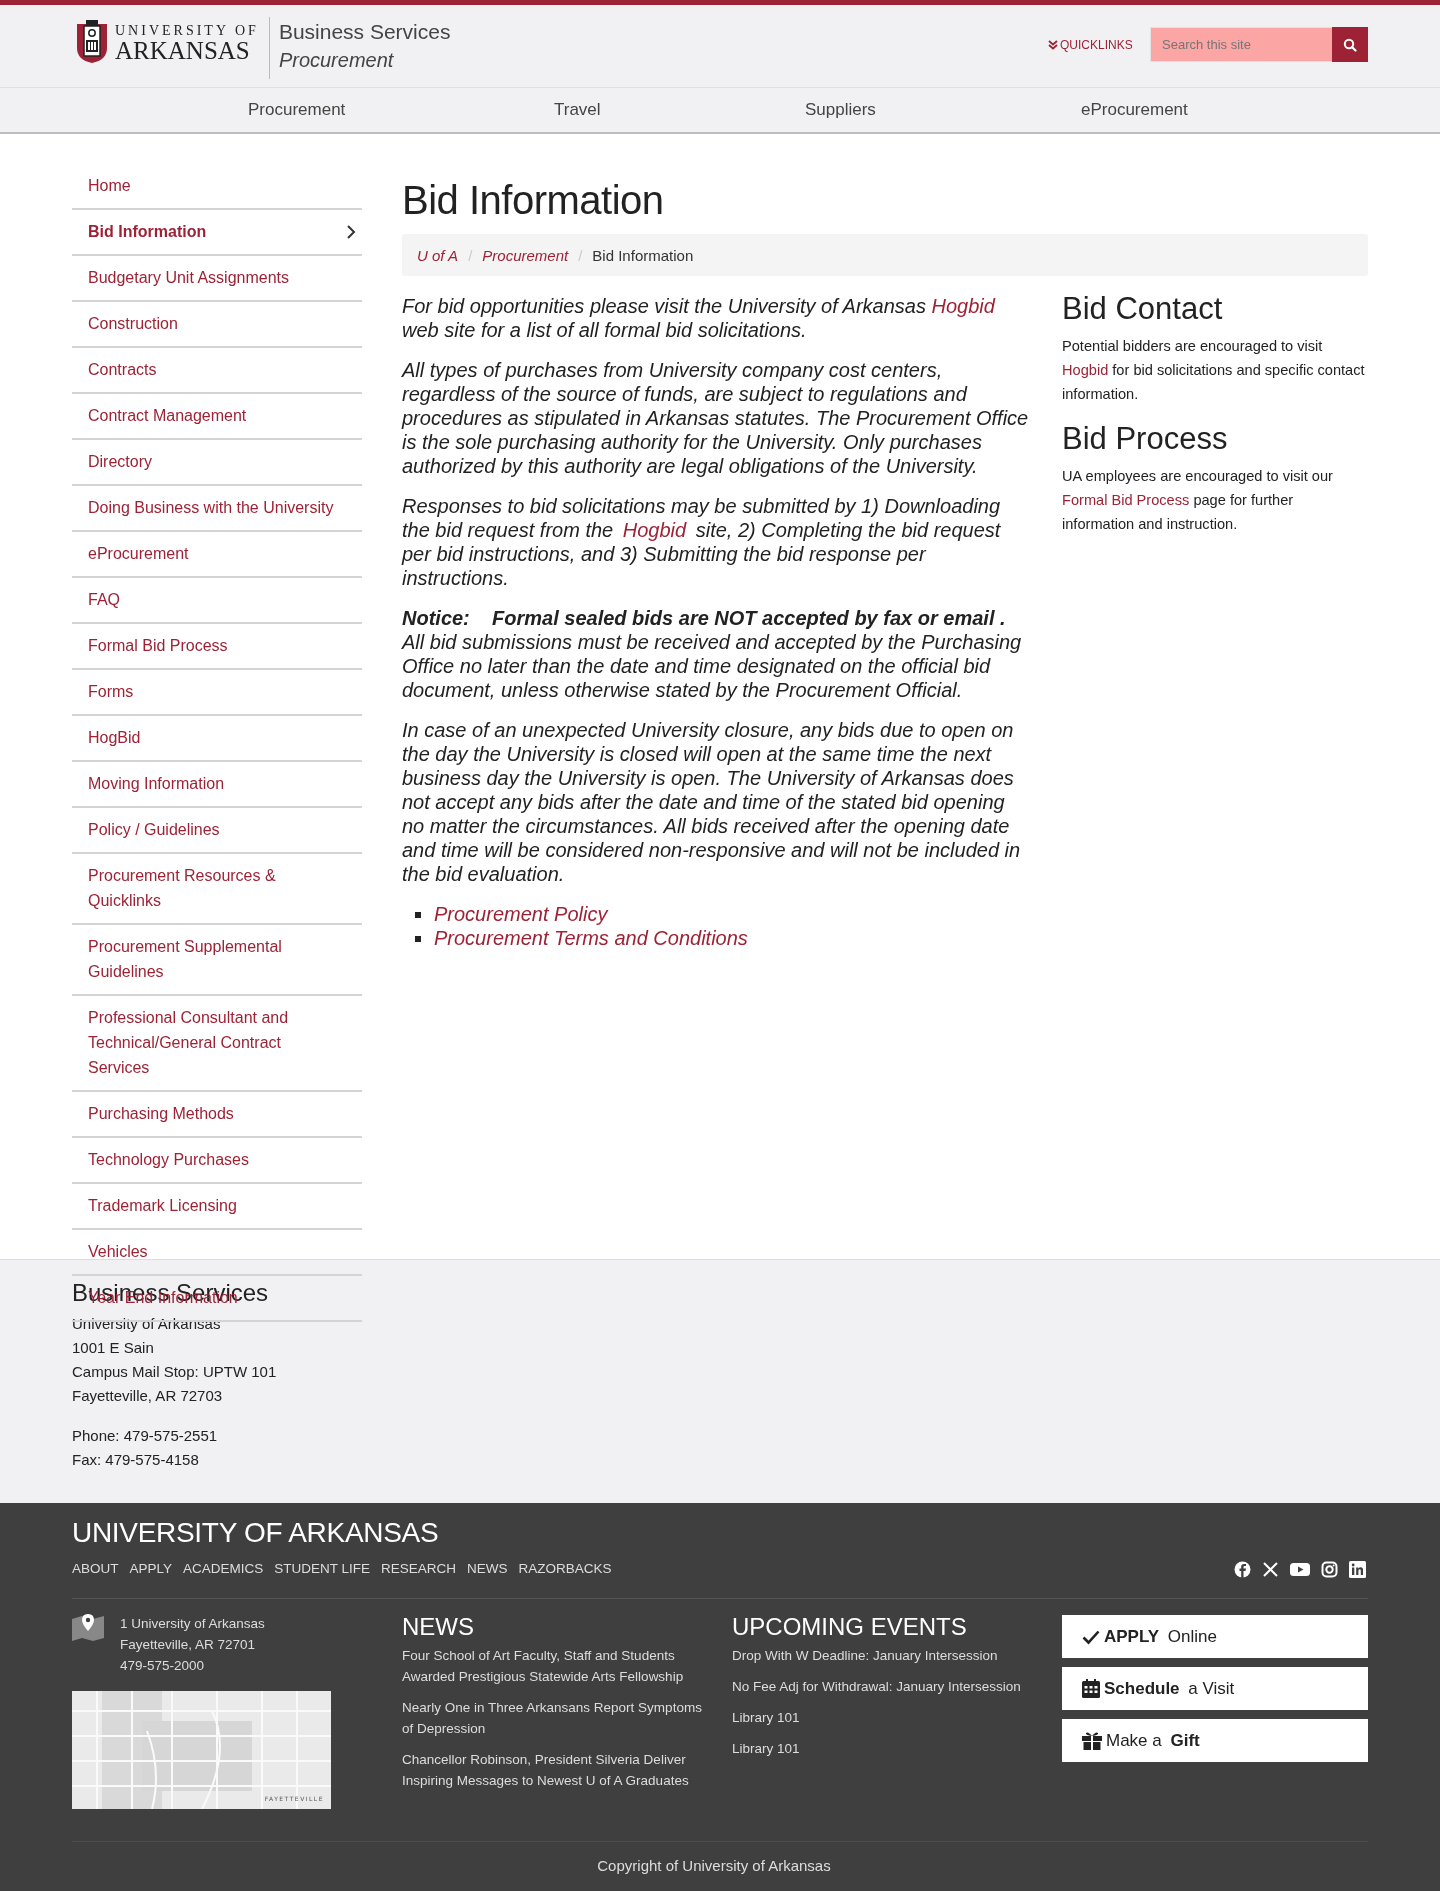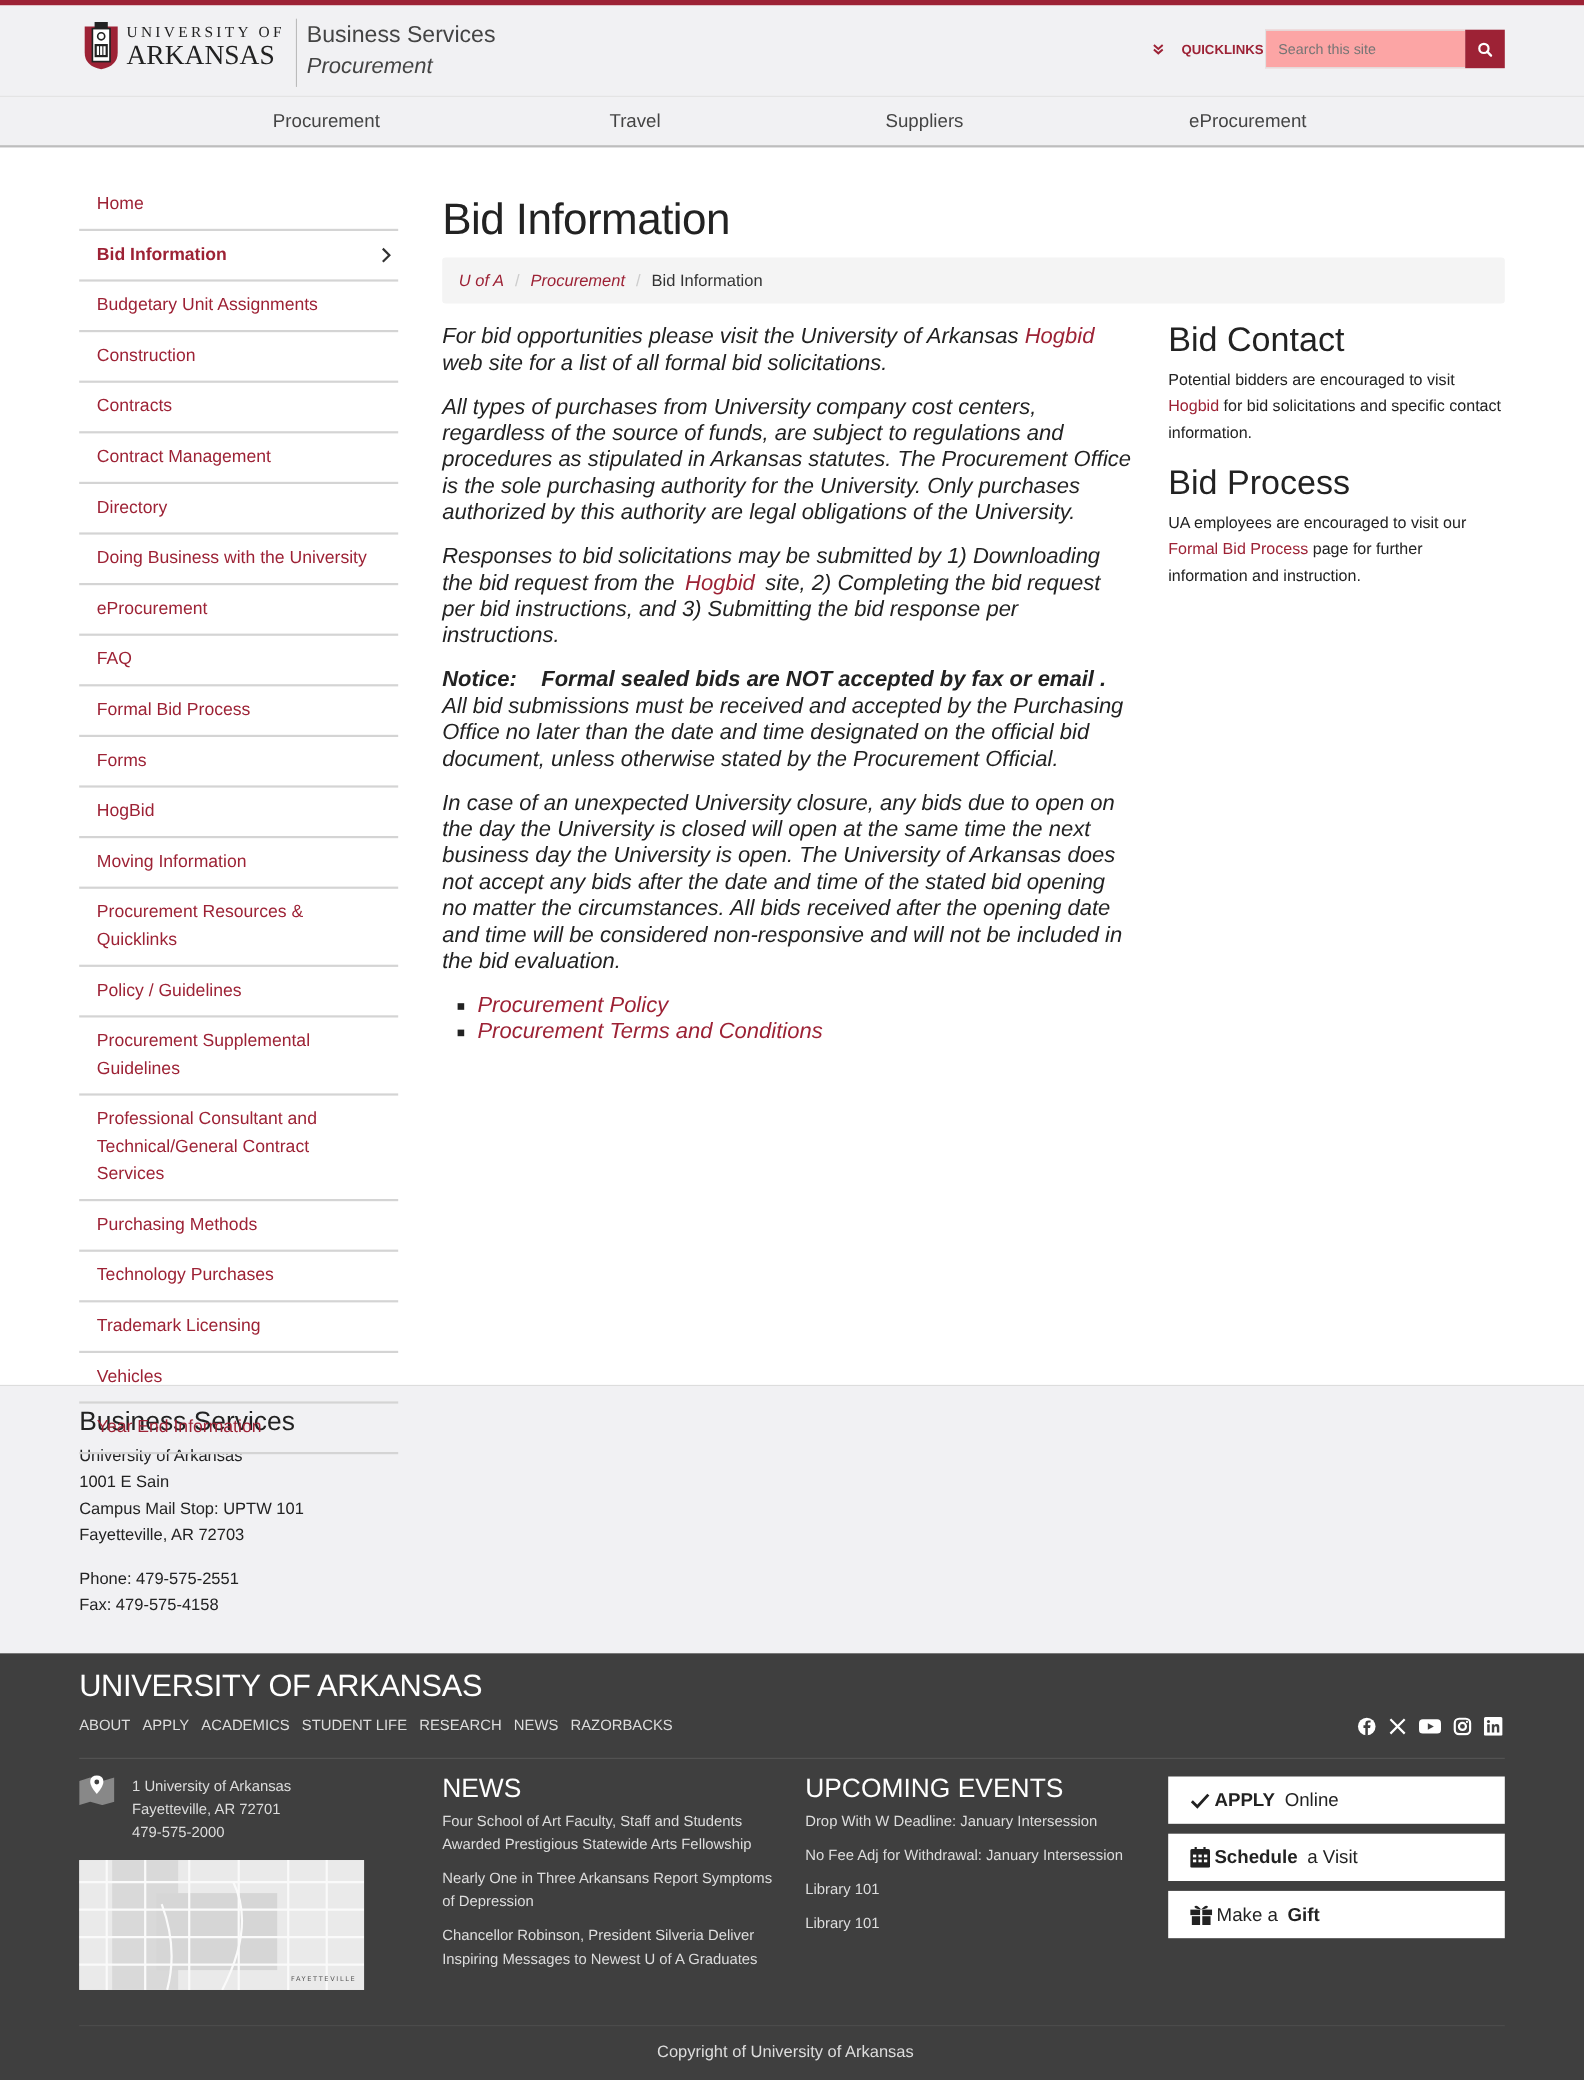--- a/index.html
+++ b/index.html
@@ -12,21 +12,21 @@
   .logo-wrap { position: absolute; left: 75px; top: 13px; display: flex; align-items: flex-start; }
   .logo-shield { width: 34px; height: 46px; }
   .logo-text { margin-left: 6px; margin-top: 6px; font-family: "Liberation Serif", "DejaVu Serif", serif; color: #222; }
   .logo-text .l1 { font-size: 14px; letter-spacing: 3px; line-height: 14px; }
   .logo-text .l2 { font-size: 25px; letter-spacing: 0px; line-height: 26px; margin-top: 0px; }
   .logo-divider { width: 1px; height: 62px; background: #bbb; margin-left: 10px; margin-top: -1px; }
   .site-titles { margin-left: 9px; margin-top: 1px; }
   .site-titles .t1 { font-size: 21px; color: #444; line-height: 26px; }
   .site-titles .t2 { font-size: 20px; color: #444; font-style: italic; line-height: 30px; }
 
-  .quicklinks { position: absolute; left: 1048px; top: 33px; font-size: 12px; font-weight: bold; color: #9d2235; display: flex; align-items: center; gap: 16px; }
+  .quicklinks { position: absolute; left: 1048px; top: 33px; font-size: 12px; font-weight: normal; color: #9d2235; display: flex; align-items: center; gap: 2px; }
   .search { position: absolute; left: 1150px; top: 22px; display: flex; }
   .search input { width: 182px; height: 35px; border: 1px solid #e2e2e2; border-right: none; background: #fca5a5; padding: 0 11px; font-size: 13px; font-family: "Liberation Sans", sans-serif; color: #555; outline: none; }
   .search button { width: 36px; height: 35px; background: #9d2235; border: none; display: flex; align-items: center; justify-content: center; }
 
   .mainnav { height: 47px; background: #f1f1f3; border-top: 1px solid #e0e0e0; border-bottom: 2px solid #bdbdbd; position: relative; }
   .mainnav a { position: absolute; top: 12px; font-size: 17px; color: #444; text-decoration: none; }
 
   .content { position: relative; height: 1125px; }
   .sidenav { position: absolute; left: 72px; top: 158px; width: 290px; }
   .sidenav .item { display: block; border-bottom: 2px solid #d4d4d4; padding: 9px 16px 10px 16px; font-size: 16px; line-height: 25px; color: #9d2235; text-decoration: none; position: relative; }
@@ -141,22 +141,22 @@
     <a class="item">Contracts</a>
     <a class="item">Contract Management</a>
     <a class="item">Directory</a>
     <a class="item">Doing Business with the University</a>
     <a class="item">eProcurement</a>
     <a class="item">FAQ</a>
     <a class="item">Formal Bid Process</a>
     <a class="item">Forms</a>
     <a class="item">HogBid</a>
     <a class="item">Moving Information</a>
+    <a class="item">Policy / Guidelines</a>
     <a class="item" style="padding-right:80px;">Procurement Resources &amp; Quicklinks</a>
-    <a class="item">Policy / Guidelines</a>
     <a class="item" style="padding-right:60px;">Procurement Supplemental Guidelines</a>
     <a class="item" style="padding-right:50px;">Professional Consultant and Technical/General Contract Services</a>
     <a class="item">Purchasing Methods</a>
     <a class="item">Technology Purchases</a>
     <a class="item">Trademark Licensing</a>
     <a class="item">Vehicles</a>
     <a class="item">Year End Information</a>
   </nav>
 
   <main class="main" style="top:38px;">

